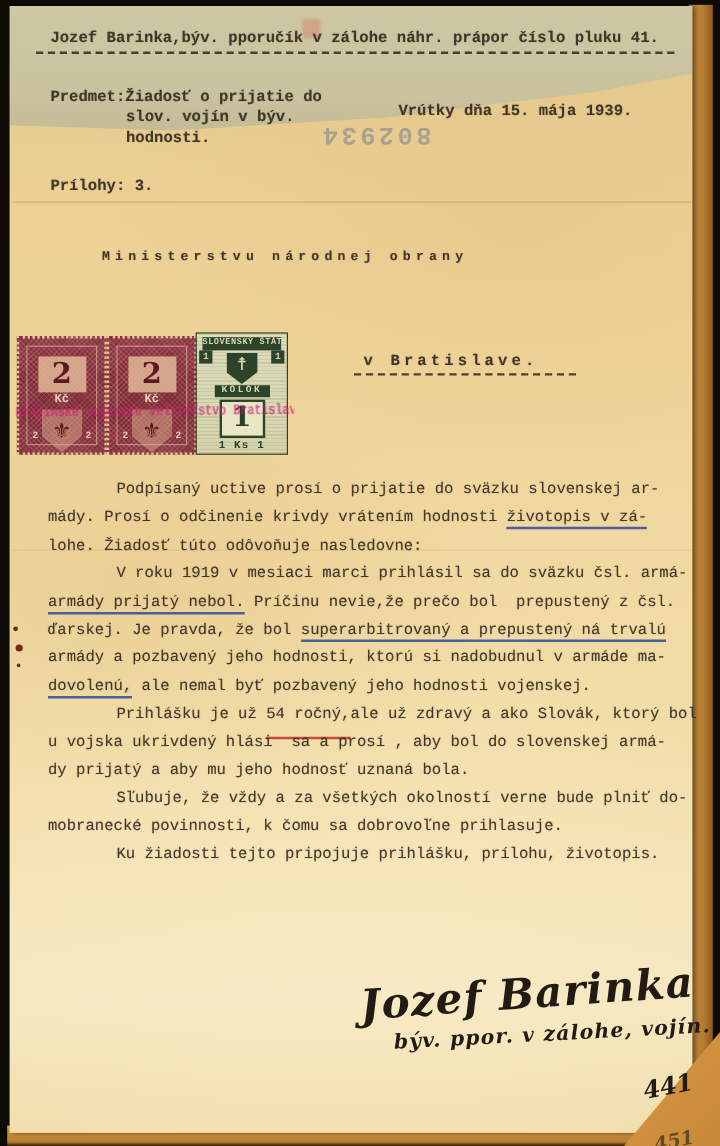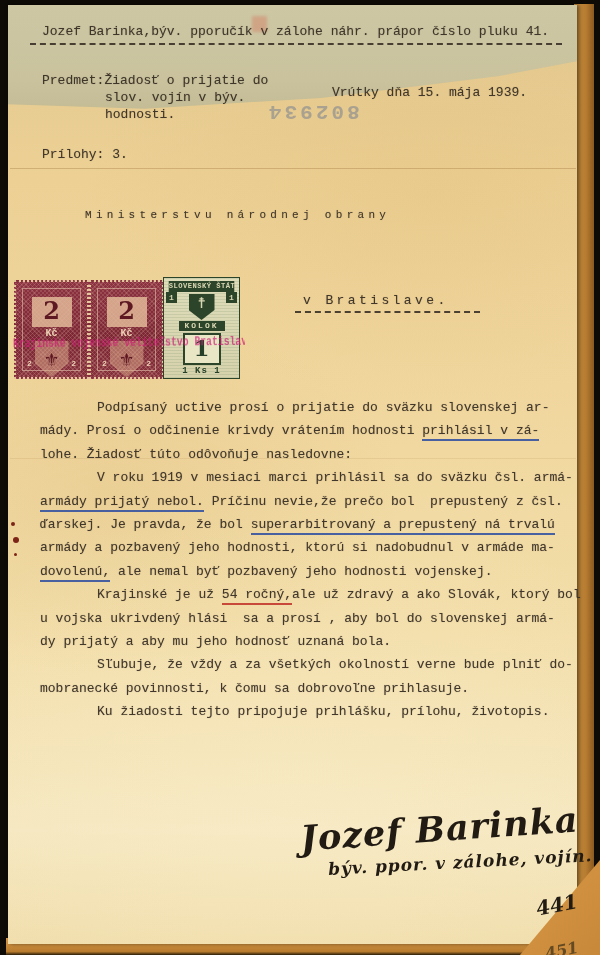--- a/index.html
+++ b/index.html
@@ -36,35 +36,35 @@
     background:linear-gradient(180deg,#cdc7a4 0%,#c9c29d 70%,#c2bb94 100%);
     clip-path:polygon(0 0,100% 0,100% 52%,86% 66%,55% 86%,24% 96%,0 92%);
     filter:drop-shadow(0 2px 2px rgba(120,80,30,0.35));
   }
   .crease{position:absolute;z-index:4;background:rgba(140,95,40,0.28);filter:blur(0.6px);}
   
   .tw{
     position:absolute;z-index:6;color:rgba(58,48,38,0.95);
     font-size:13px;line-height:17px;white-space:nowrap;
     text-shadow:0 0 1px rgba(70,55,40,0.35);
-    font-weight:normal;
+    font-weight:bold;
   }
   .dashes{
     position:absolute;z-index:6;border-bottom:2px dashed rgba(58,48,38,0.9);height:0;
   }
   .spaced{letter-spacing:4.3px;}
   .spaced-sm{letter-spacing:3.4px;}
   .body-text{position:absolute;left:40px;top:396px;width:535px;z-index:6;}
   .bline{
     color:rgba(58,48,38,0.95);font-size:13px;line-height:23.4px;
     white-space:pre;font-weight:normal;text-shadow:0 0 1px rgba(70,55,40,0.35);
   }
   .bline.ind{padding-left:57px;}
   .u-blue{border-bottom:2px solid rgba(42,75,160,0.85);padding-bottom:1px;}
-  .u-red{border-bottom:2px solid rgba(195,55,45,0.9);padding-bottom:1px;text-align:center;}
+  .u-red{border-bottom:2px solid rgba(195,55,45,0.9);padding-bottom:12px;text-align:center;}
   
   .stamp{position:absolute;z-index:7;box-sizing:border-box;}
   .stamp-red{
     width:75px;height:99px;top:280px;
     background:
       repeating-linear-gradient(45deg,rgba(245,215,190,0.16) 0 1px,transparent 1px 3px),
       repeating-linear-gradient(-45deg,rgba(245,215,190,0.16) 0 1px,transparent 1px 3px),
       linear-gradient(180deg,#8c3240,#7c2634 60%,#86303c);
     border:2px dotted rgba(243,222,170,0.85);
     color:#e9c9ae;text-align:center;
@@ -205,28 +205,28 @@
   </div>
   <div class="overprint">
     <span>Krajinské vojenské veliteľstvo Bratislava</span>
   </div>
 
   <div class="tw spaced-sm" style="left:303px;top:292px;">v Bratislave.</div>
   <div class="dashes" style="left:295px;top:311px;width:185px;"></div>
 
   <div class="body-text">
       <div class="bline ind"><span>Podpísaný uctive prosí o prijatie do sväzku slovenskej ar-</span></div>
-      <div class="bline"><span>mády. Prosí o odčinenie krivdy vrátením hodnosti </span><span class="u-blue">prihlásil v zá-</span></div>
+      <div class="bline"><span>mády. Prosí o odčinenie krivdy vrátením hodnosti </span><span class="u-blue">životopis v zá-</span></div>
       <div class="bline"><span>lohe. Žiadosť túto odôvoňuje nasledovne:</span></div>
       <div class="bline ind"><span>V roku 1919 v mesiaci marci prihlásil sa do sväzku čsl. armá-</span></div>
       <div class="bline"><span class="u-blue">armády prijatý nebol.</span><span> Príčinu nevie,že prečo bol  prepustený z čsl.</span></div>
       <div class="bline"><span>ďarskej. Je pravda, že bol </span><span class="u-blue">superarbitrovaný a prepustený ná trvalú</span></div>
       <div class="bline"><span>armády a pozbavený jeho hodnosti, ktorú si nadobudnul v armáde ma-</span></div>
       <div class="bline"><span class="u-blue">dovolenú,</span><span> ale nemal byť pozbavený jeho hodnosti vojenskej.</span></div>
-      <div class="bline ind"><span>Krajinské je už </span><span class="u-red">54 ročný,</span><span>ale už zdravý a ako Slovák, ktorý bol</span></div>
+      <div class="bline ind"><span>Prihlášku je už </span><span class="u-red">54 ročný,</span><span>ale už zdravý a ako Slovák, ktorý bol</span></div>
       <div class="bline"><span>u vojska ukrivdený hlási  sa a prosí , aby bol do slovenskej armá-</span></div>
       <div class="bline"><span>dy prijatý a aby mu jeho hodnosť uznaná bola.</span></div>
       <div class="bline ind"><span>Sľubuje, že vždy a za všetkých okolností verne bude plniť do-</span></div>
       <div class="bline"><span>mobranecké povinnosti, k čomu sa dobrovoľne prihlasuje.</span></div>
       <div class="bline ind"><span>Ku žiadosti tejto pripojuje prihlášku, prílohu, životopis.</span></div>
     </div>
 
   <div class="hand sig-name">Jozef Barinka</div>
   <div class="hand sig-title">býv. ppor. v zálohe, vojín.</div>
 

